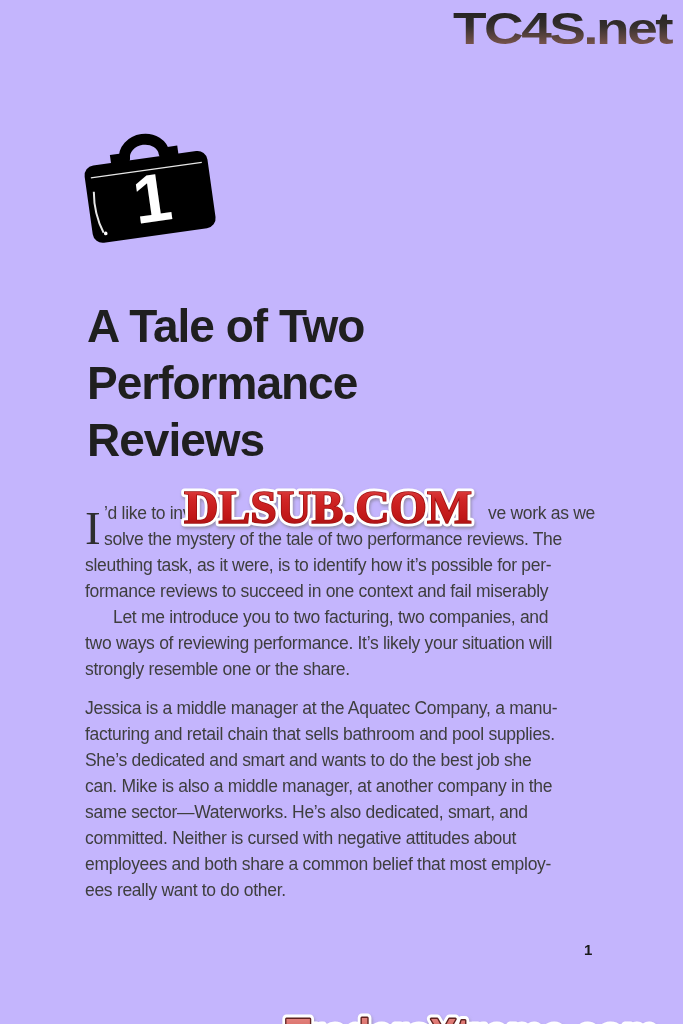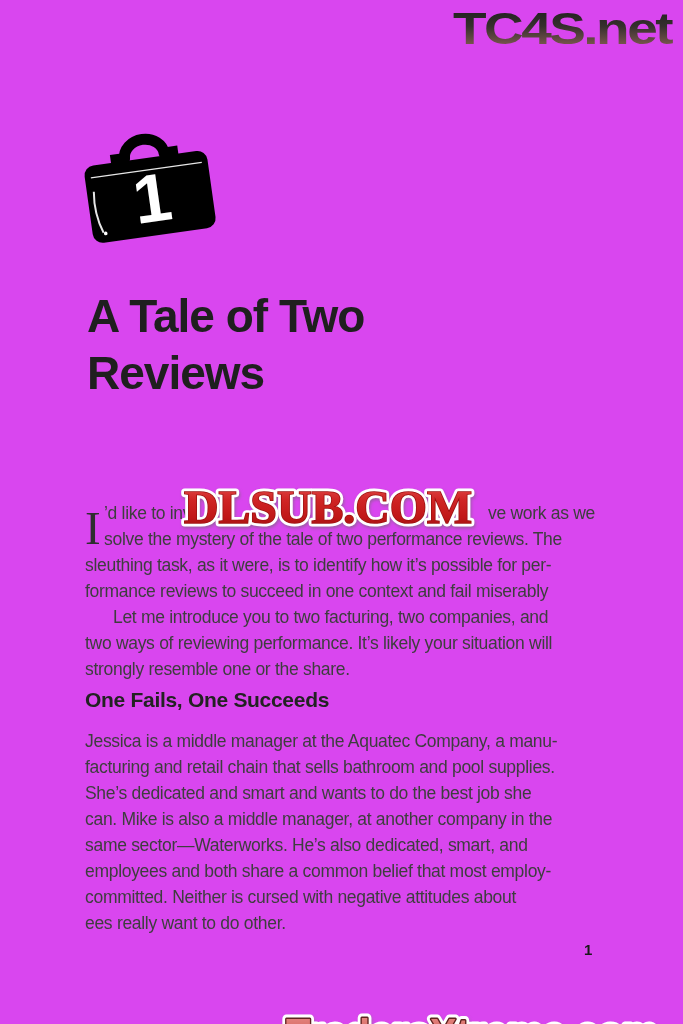--- a/index.html
+++ b/index.html
@@ -1,33 +1,33 @@
 <!DOCTYPE html>
 <html><head>
 <meta charset="utf-8">
 <style>
   html, body { margin: 0; padding: 0; background: #ffffff; }
   .page {
     position: relative;
     width: 683px;
     height: 1024px;
-    background: #d946ef;
+    background: #c4b5fd;
     overflow: hidden;
     font-family: "Liberation Sans", sans-serif;
   }
 
   
   .wm-top { position: absolute; top: 4px; right: 6px; width: 230px; height: 50px; }
 
   
   .chapter-icon { position: absolute; left: 78px; top: 110px; width: 140px; height: 135px; }
 
   
   .chapter-title {
-    position: absolute; left: 87px; top: 288px;
+    position: absolute; left: 87px; top: 298px;
     font-size: 46px; font-weight: bold; line-height: 57px;
     letter-spacing: -1px; color: #1f1f1f;
   }
 
   
   .body-text {
     position: absolute; left: 85px; top: 500px; width: 510px;
     font-size: 17.5px; line-height: 26px; letter-spacing: -0.3px;
     color: #3e3e3e;
   }
@@ -92,20 +92,21 @@
         <line x1="14" y1="60" x2="126" y2="60" stroke="#ffffff" stroke-width="1.4" opacity="0.9"></line>
         <path d="M15 74 q-3 22 4 42" fill="none" stroke="#ffffff" stroke-width="2" opacity="0.9"></path>
         <circle cx="21" cy="117" r="1.8" fill="#ffffff"></circle>
         <text x="72" y="112" text-anchor="middle" font-family="Liberation Sans, sans-serif" font-size="68" font-weight="bold" fill="#ffffff">1</text>
       </g>
     </svg>
   </div>
 
   <div class="chapter-title">
     <div>A Tale of Two</div>
+    <div>Performance</div>
     <div>Reviews</div>
   </div>
 
   <div class="body-text">
 
     <div class="para-intro">
       <span class="dropcap">I</span>
       <div class="body-line indent-drop line-split">
         <span>’d like to invi</span>
         <span class="after">ve work as we</span>
@@ -114,30 +115,29 @@
       <div class="body-line">sleuthing task, as it were, is to identify how it’s possible for per-</div>
       <div class="body-line">formance reviews to succeed in one context and fail miserably</div>
     </div>
 
     <div>
       <div class="body-line first-indent">Let me introduce you to two facturing, two companies, and</div>
       <div class="body-line">two ways of reviewing performance. It’s likely your situation will</div>
       <div class="body-line">strongly resemble one or the share.</div>
     </div>
 
-    <div class="section-heading">One Fails, One Succeeds</div>
 
     <div class="para-jessica">
       <div class="body-line">Jessica is a middle manager at the Aquatec Company, a manu-</div>
       <div class="body-line">facturing and retail chain that sells bathroom and pool supplies.</div>
       <div class="body-line">She’s dedicated and smart and wants to do the best job she</div>
       <div class="body-line">can. Mike is also a middle manager, at another company in the</div>
       <div class="body-line">same sector—Waterworks. He’s also dedicated, smart, and</div>
+      <div class="body-line">committed. Neither is cursed with negative attitudes about</div>
       <div class="body-line">employees and both share a common belief that most employ-</div>
-      <div class="body-line">committed. Neither is cursed with negative attitudes about</div>
       <div class="body-line">ees really want to do other.</div>
     </div>
 
   </div>
 
   <div class="wm-overlay">
     <svg width="305" height="60" viewBox="0 0 305 60">
       <defs>
         <linearGradient id="gradRed" x1="0" y1="0" x2="0" y2="1">
           <stop offset="0%" stop-color="#e35050"></stop>

